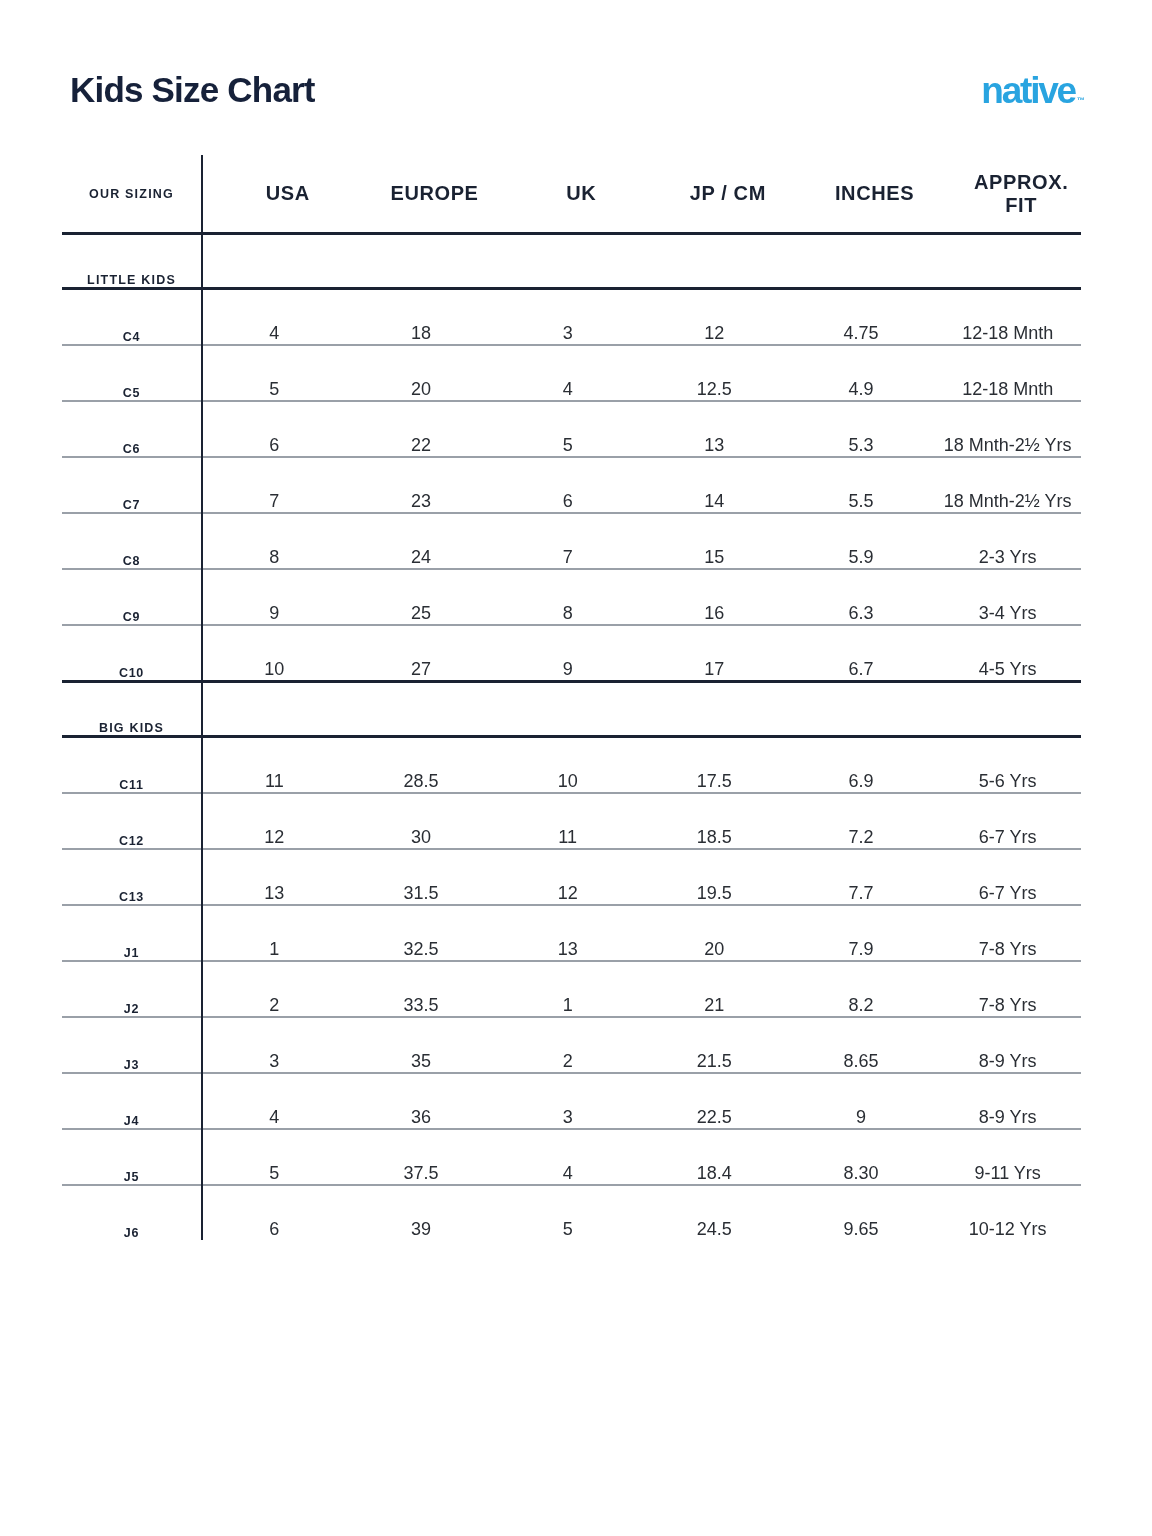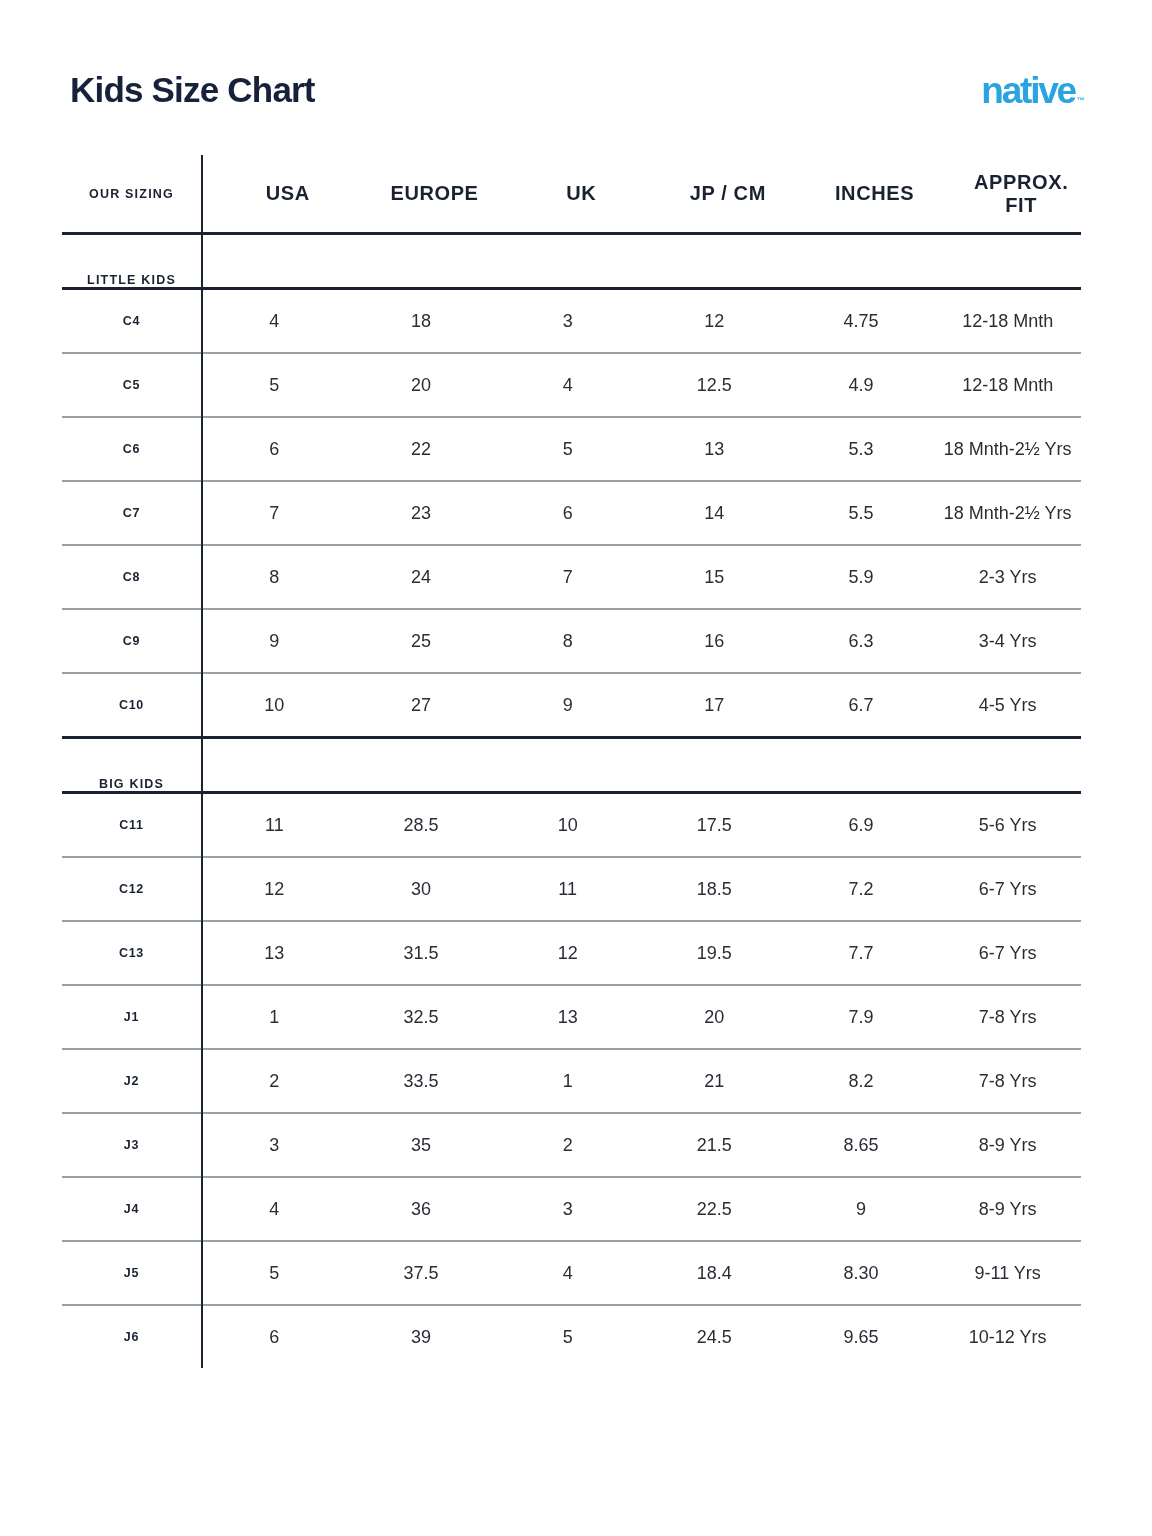--- a/index.html
+++ b/index.html
@@ -88,21 +88,21 @@
     border-bottom: 3px solid var(--ink);
     align-items: flex-end;
   }
   .section-row .c0 {
     font-size: 12.5px;
     font-weight: bold;
     letter-spacing: 1.2px;
     color: var(--ink);
   }
 
-  .data-row { height: 62px; }
+  .data-row { height: 54px; align-items: flex-end; }
   .data-row + .data-row { border-top: 2px solid var(--sep); }
   .data-row .c0 {
     font-size: 12.5px;
     font-weight: bold;
     letter-spacing: 0.7px;
     color: var(--ink);
   }
   .data-row .c {
     font-size: 18px;
     font-weight: normal;

